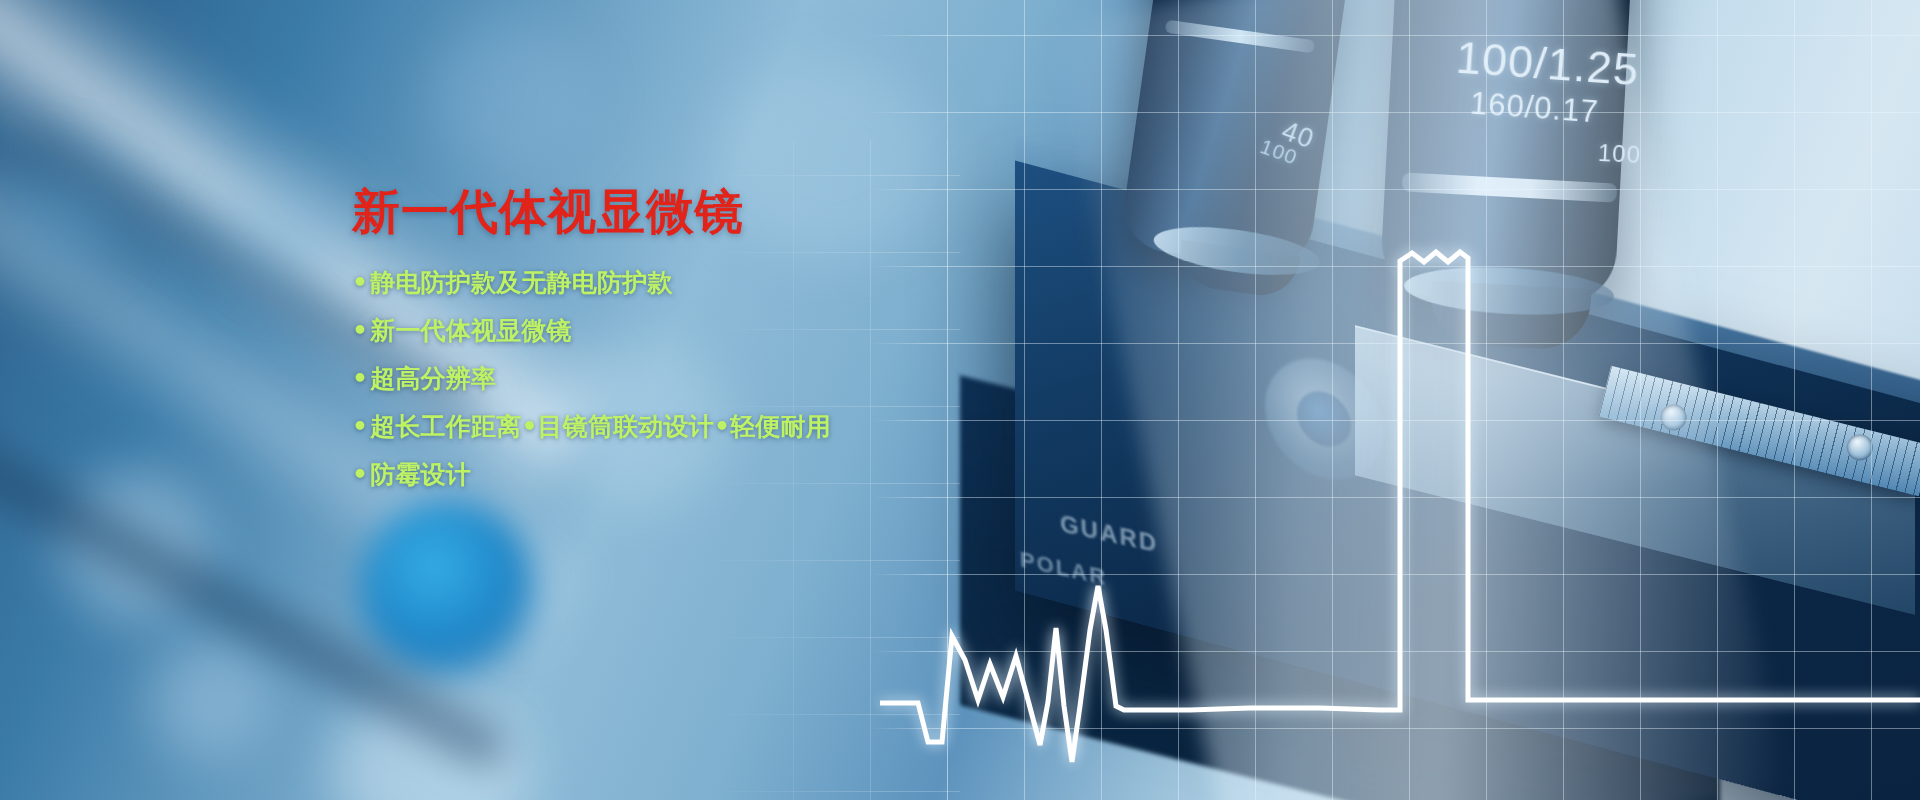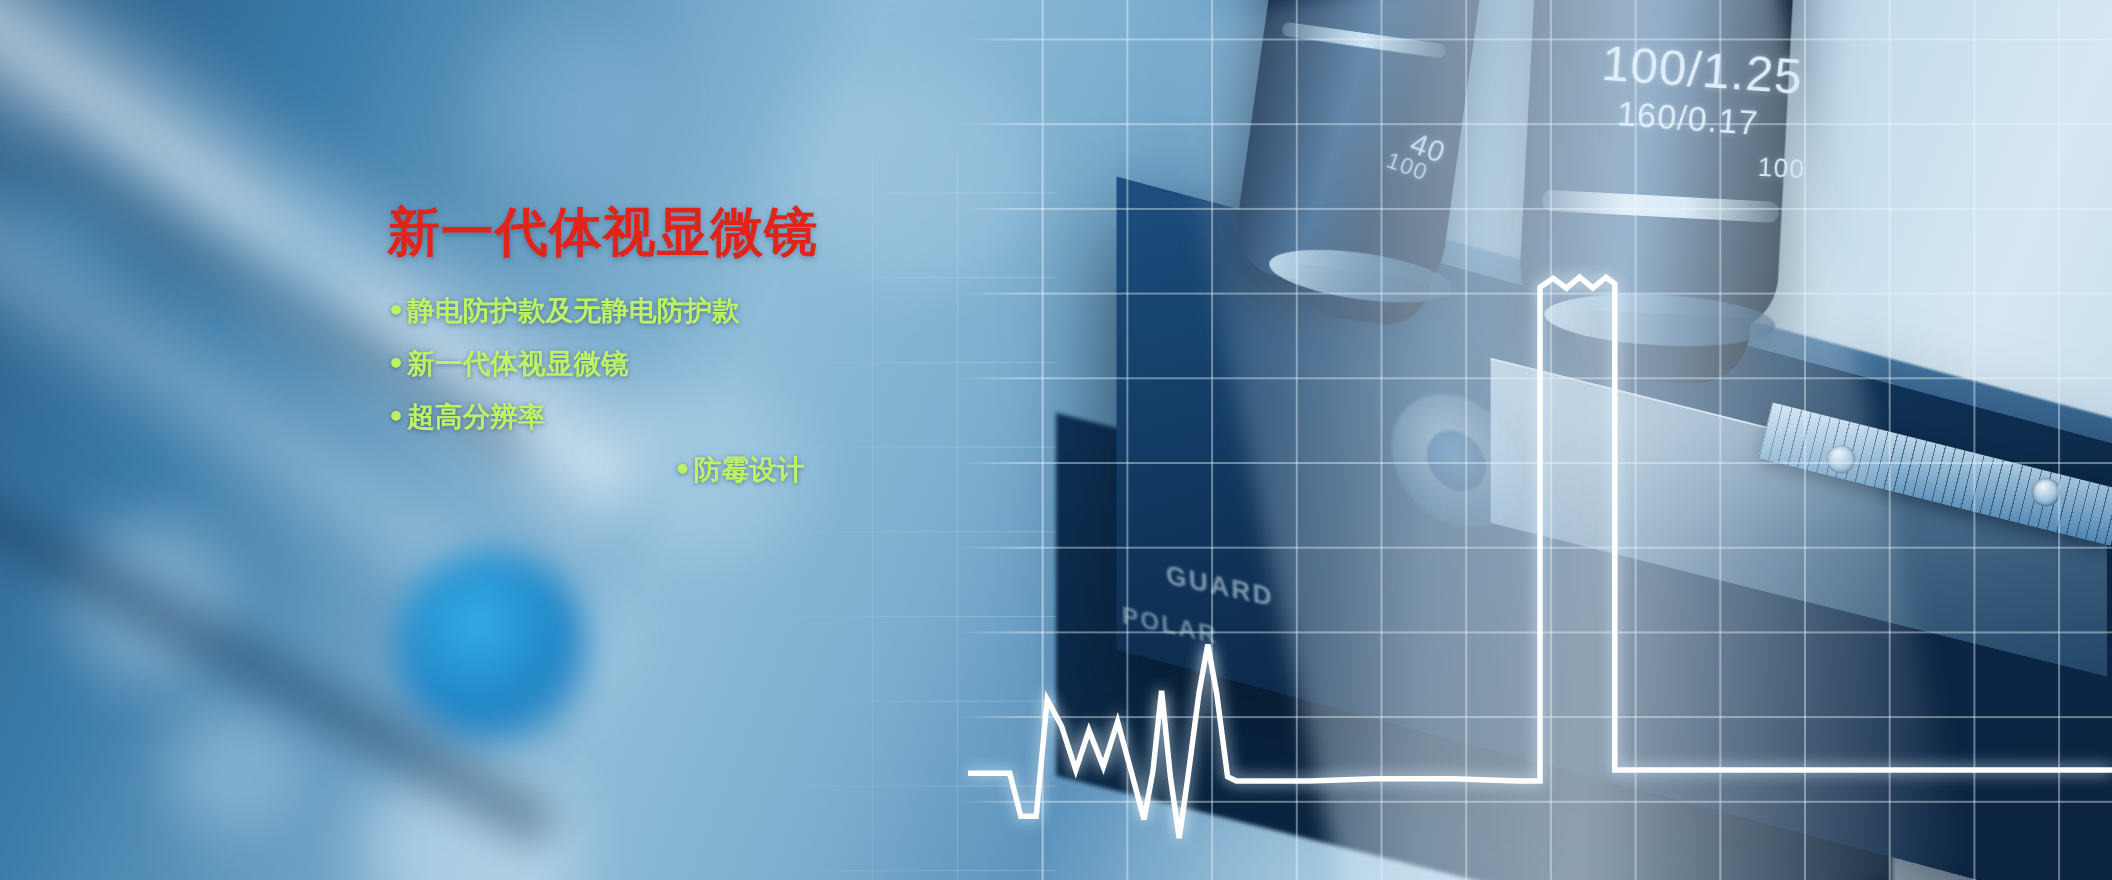--- a/index.html
+++ b/index.html
@@ -238,21 +238,21 @@
     text-shadow:0 2px 6px rgba(18,52,86,.35);
     font-family:Liberation Serif, serif;
   }
   .bullets{list-style:none;margin:0;padding:0;}
   .bullets li{
     color:#bef264;font-size:25px;font-weight:700;line-height:1;
     margin-bottom:23px;white-space:nowrap;letter-spacing:.2px;
     text-shadow:0 1px 5px rgba(20,56,92,.55);
     font-family:"DejaVu Sans","Liberation Sans",sans-serif;
   }
-  .bullets li:last-child{margin-bottom:14px;text-align:center;}
+  .bullets li:last-child{margin-bottom:14px;}
   .bullets .dot{margin-right:2px;}
 </style>
 </head>
 <body>
 
 <div class="stage">
 
   <div class="bg">
     <div class="bg-base"></div>
     <div class="streak"></div>
@@ -323,18 +323,21 @@
       <li>
         <span class="dot">•</span><span>静电防护款及无静电防护款</span>
       </li>
       <li>
         <span class="dot">•</span><span>新一代体视显微镜</span>
       </li>
       <li>
         <span class="dot">•</span><span>超高分辨率</span>
       </li>
       <li>
+        <span class="dot">•</span><span>超长工作距离•目镜筒联动设计•轻便耐用</span>
+      </li>
+      <li>
         <span class="dot">•</span><span>防霉设计</span>
       </li>
     </ul>
   </div>
 
 </div>
 
 </body></html>

